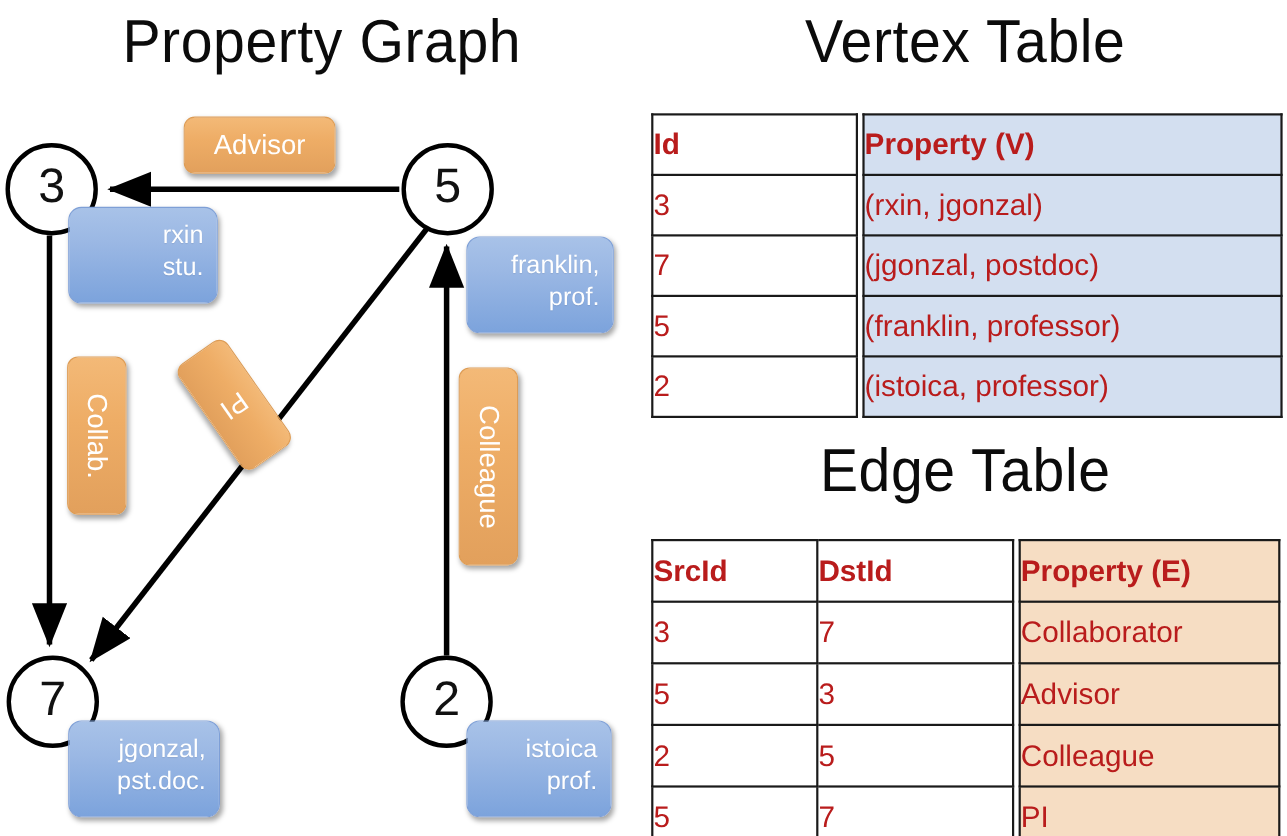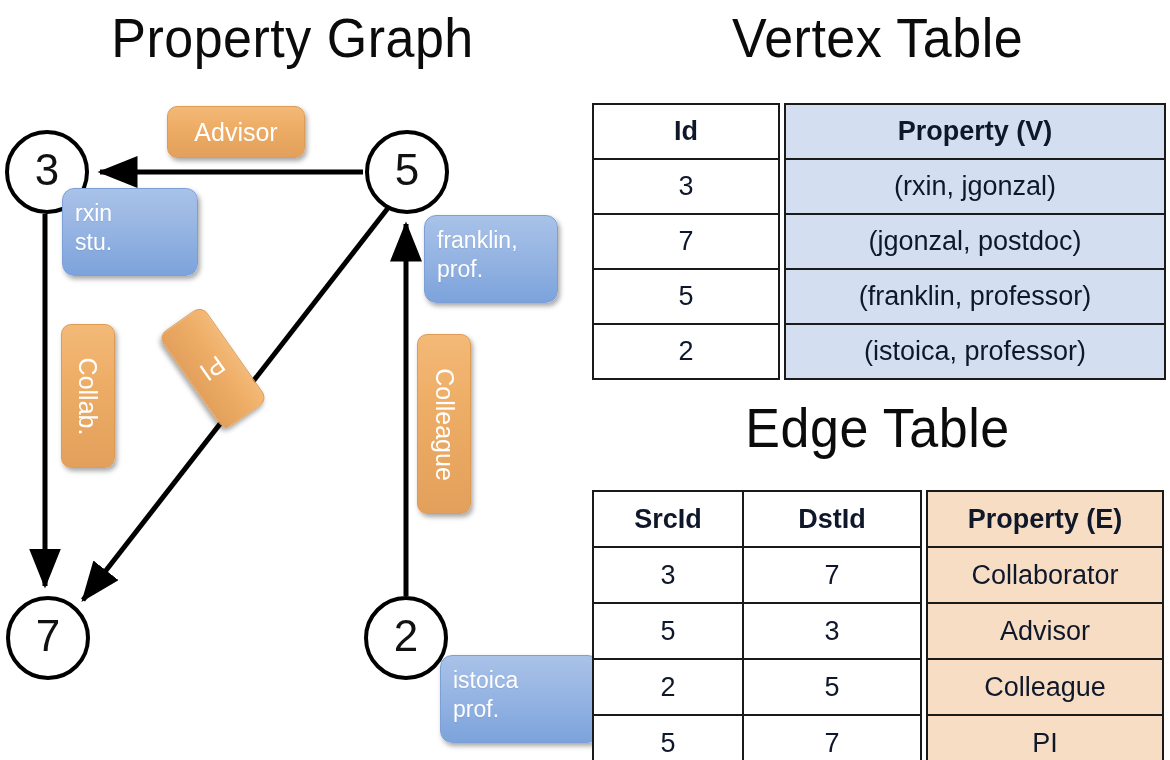--- a/index.html
+++ b/index.html
@@ -78,20 +78,21 @@
     background: linear-gradient(180deg, #a8c2e8 0%, #9bb8e4 35%, #7ca3dc 100%);
     border: 1px solid #7e9fd6;
     box-shadow: 2px 3px 5px rgba(0,0,0,0.35);
     color: #ffffff;
     font-size: 23px;
     font-weight: 300;
     line-height: 1.25;
     padding: 10px 12px 8px 12px;
     font-family: "Liberation Sans", sans-serif;
     text-shadow: 0 1px 1px rgba(0,0,0,0.08);
+    text-align: right;
   }
 
   
   .edge-label {
     position: absolute;
     box-sizing: border-box;
     border-radius: 10px;
     background: linear-gradient(180deg, #f3b977 0%, #eead66 40%, #e2a05c 100%);
     border: 1px solid #dd9c55;
     box-shadow: 2px 3px 5px rgba(0,0,0,0.35);
@@ -116,24 +117,24 @@
 
   
   .tbl {
     position: absolute;
     border-collapse: collapse;
     table-layout: fixed;
     font-family: "Liberation Sans", sans-serif;
   }
   .tbl td, .tbl th {
     border: 2px solid #1a1a1a;
-    text-align: center;
+    text-align: left;
     font-weight: 300;
     font-size: 27px;
-    color: #0f172a;
+    color: #b91c1c;
     padding: 0;
     line-height: 1;
   }
   .tbl th {
     font-weight: 700;
     font-size: 27px;
   }
   .cell-plain { background: #ffffff; }
   .cell-blue  { background: #d3dff0; margin-top: 48px; }
   .cell-peach { background: #f6ddc3; }
@@ -189,22 +190,26 @@
   <div class="prop-box" style="left:62px; top:188px; width:136px; height:88px;">
     <div>rxin</div>
     <div>stu.</div>
   </div>
 
   <div class="prop-box" style="left:424px; top:188px; width:134px; height:88px;margin-top:27px;">
     <div>franklin,</div>
     <div>prof.</div>
   </div>
 
-
-  <div class="prop-box" style="left:424px; top:655px; width:160px; height:88px;margin-left:16px;">
+  <div class="prop-box" style="left:62px; top:655px; width:138px; height:88px;">
+    <div>jgonzal,</div>
+    <div>pst.doc.</div>
+  </div>
+
+  <div class="prop-box" style="left:424px; top:655px; width:132px; height:88px;">
     <div>istoica</div>
     <div>prof.</div>
   </div>
 
   <div class="edge-label" style="left:167px; top:106px; width:138px; height:52px;">
     <span>Advisor</span>
   </div>
 
   <div class="edge-label vertical" style="left:61px; top:324px; width:54px; height:144px;">
     <span>Collab.</span>

